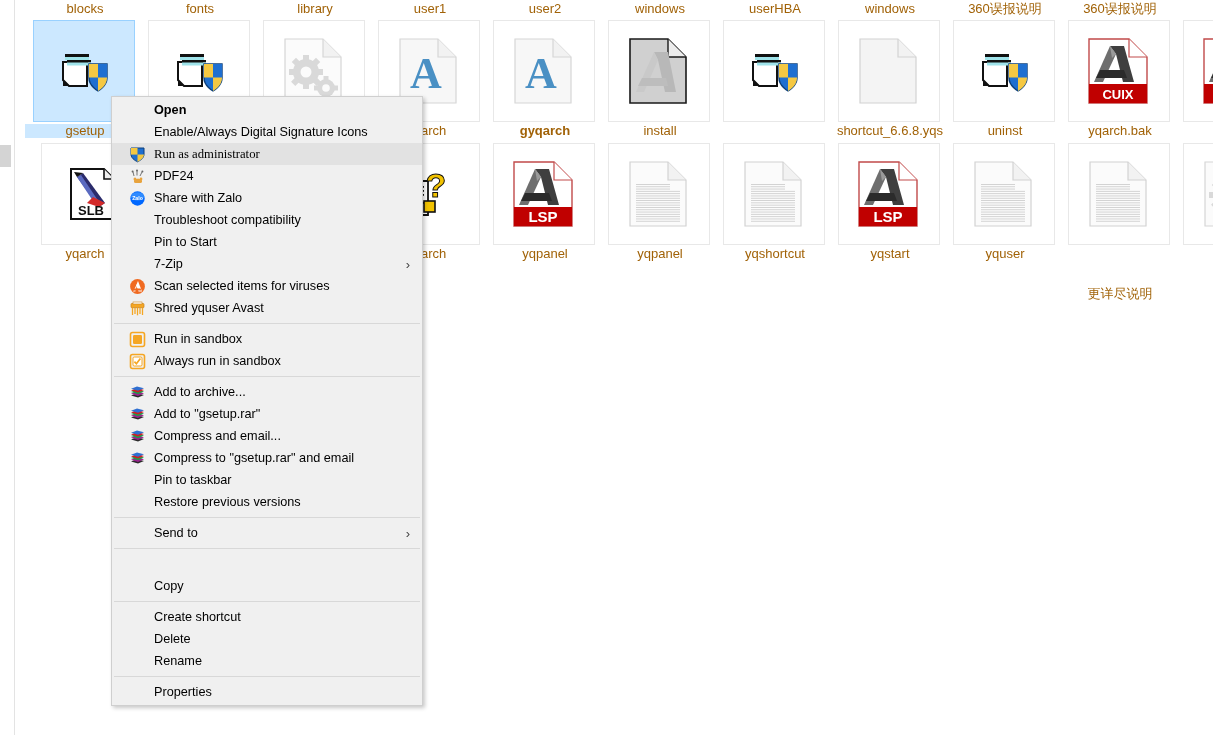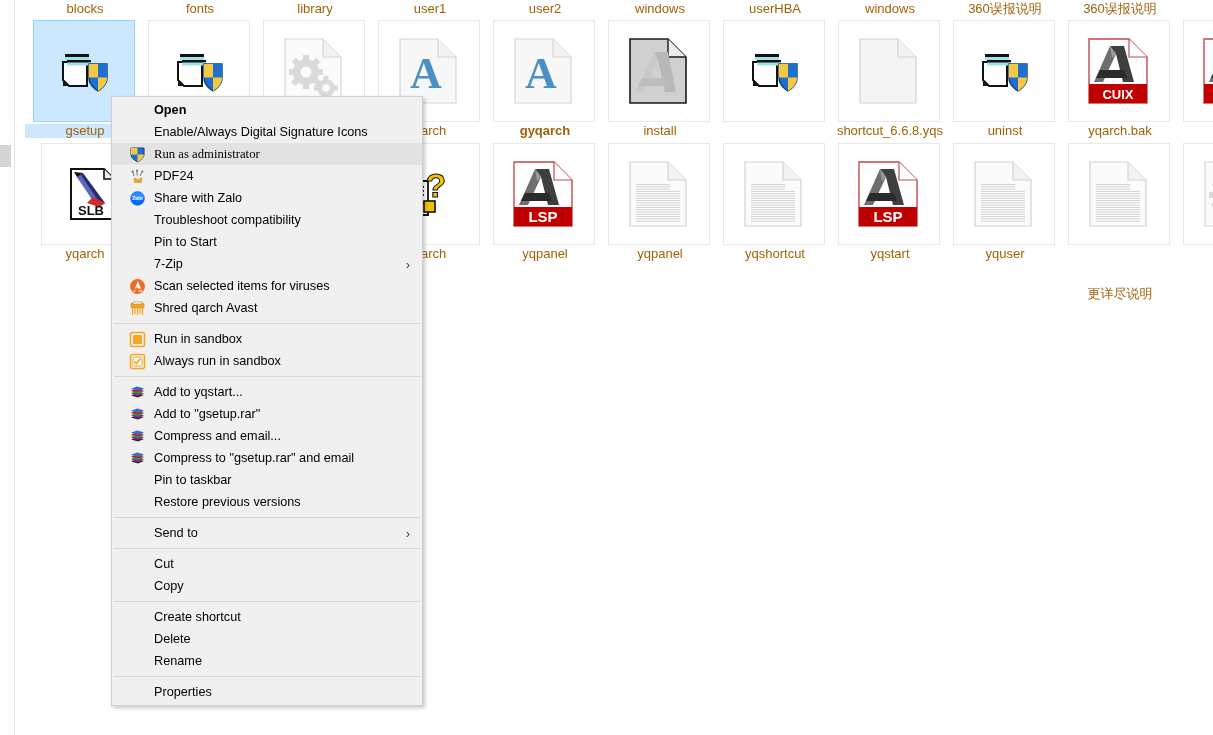--- a/index.html
+++ b/index.html
@@ -639,21 +639,21 @@
           <rect x="4" y="2" width="9" height="2" fill="#ffffff" stroke="#c9821a" stroke-width="0.6"></rect>
           <g stroke="#f5a623" stroke-width="1.3">
             <line x1="3.5" y1="8" x2="3.5" y2="15"></line>
             <line x1="6" y1="8" x2="6" y2="14"></line>
             <line x1="8.5" y1="8" x2="8.5" y2="15.3"></line>
             <line x1="11" y1="8" x2="11" y2="14"></line>
             <line x1="13.5" y1="8" x2="13.5" y2="15"></line>
           </g>
         </svg>
       </span>
-      <span class="mi-text">Shred qarch Avast</span>
+      <span class="mi-text">Shred yquser Avast</span>
     </div>
     <div class="sep"></div>
     <div class="mi">
       <span class="mi-icon">
         <svg width="17" height="17" viewBox="0 0 17 17" xmlns="http://www.w3.org/2000/svg">
           <rect x="1.5" y="1.5" width="14" height="14" rx="2" fill="none" stroke="#f5a623" stroke-width="1.6"></rect>
           <rect x="4" y="4" width="9" height="9" rx="1.2" fill="#f5a623"></rect>
         </svg>
       </span>
       <span class="mi-text">Run in sandbox</span>
@@ -674,21 +674,21 @@
         <svg width="17" height="17" viewBox="0 0 17 17" xmlns="http://www.w3.org/2000/svg">
           <g>
             <path d="M2 11.5 L8 9.2 L15 11 L9 13.6 Z" fill="#2b2b2b"></path>
             <path d="M2 9.8 L8 7.5 L15 9.3 L9 11.9 Z" fill="#9b1f8e"></path>
             <path d="M2 8.1 L8 5.8 L15 7.6 L9 10.2 Z" fill="#1f9b4b"></path>
             <path d="M2 6.4 L8 4.1 L15 5.9 L9 8.5 Z" fill="#d11f1f"></path>
             <path d="M2 4.7 L8 2.4 L15 4.2 L9 6.8 Z" fill="#2f6fd1"></path>
           </g>
         </svg>
       </span>
-      <span class="mi-text">Add to yqstart...</span>
+      <span class="mi-text">Add to archive...</span>
     </div>
     <div class="mi">
       <span class="mi-icon">
         <svg width="17" height="17" viewBox="0 0 17 17" xmlns="http://www.w3.org/2000/svg">
           <g>
             <path d="M2 11.5 L8 9.2 L15 11 L9 13.6 Z" fill="#2b2b2b"></path>
             <path d="M2 9.8 L8 7.5 L15 9.3 L9 11.9 Z" fill="#9b1f8e"></path>
             <path d="M2 8.1 L8 5.8 L15 7.6 L9 10.2 Z" fill="#1f9b4b"></path>
             <path d="M2 6.4 L8 4.1 L15 5.9 L9 8.5 Z" fill="#d11f1f"></path>
             <path d="M2 4.7 L8 2.4 L15 4.2 L9 6.8 Z" fill="#2f6fd1"></path>
@@ -735,21 +735,20 @@
     </div>
     <div class="sep"></div>
     <div class="mi">
       <span class="mi-icon blank"></span>
       <span class="mi-text">Send to</span>
       <span class="arrow">›</span>
     </div>
     <div class="sep"></div>
     <div class="mi">
       <span class="mi-icon blank"></span>
-      <span class="mi-text">Cut</span>
     </div>
     <div class="mi">
       <span class="mi-icon blank"></span>
       <span class="mi-text">Copy</span>
     </div>
     <div class="sep"></div>
     <div class="mi">
       <span class="mi-icon blank"></span>
       <span class="mi-text">Create shortcut</span>
     </div>

